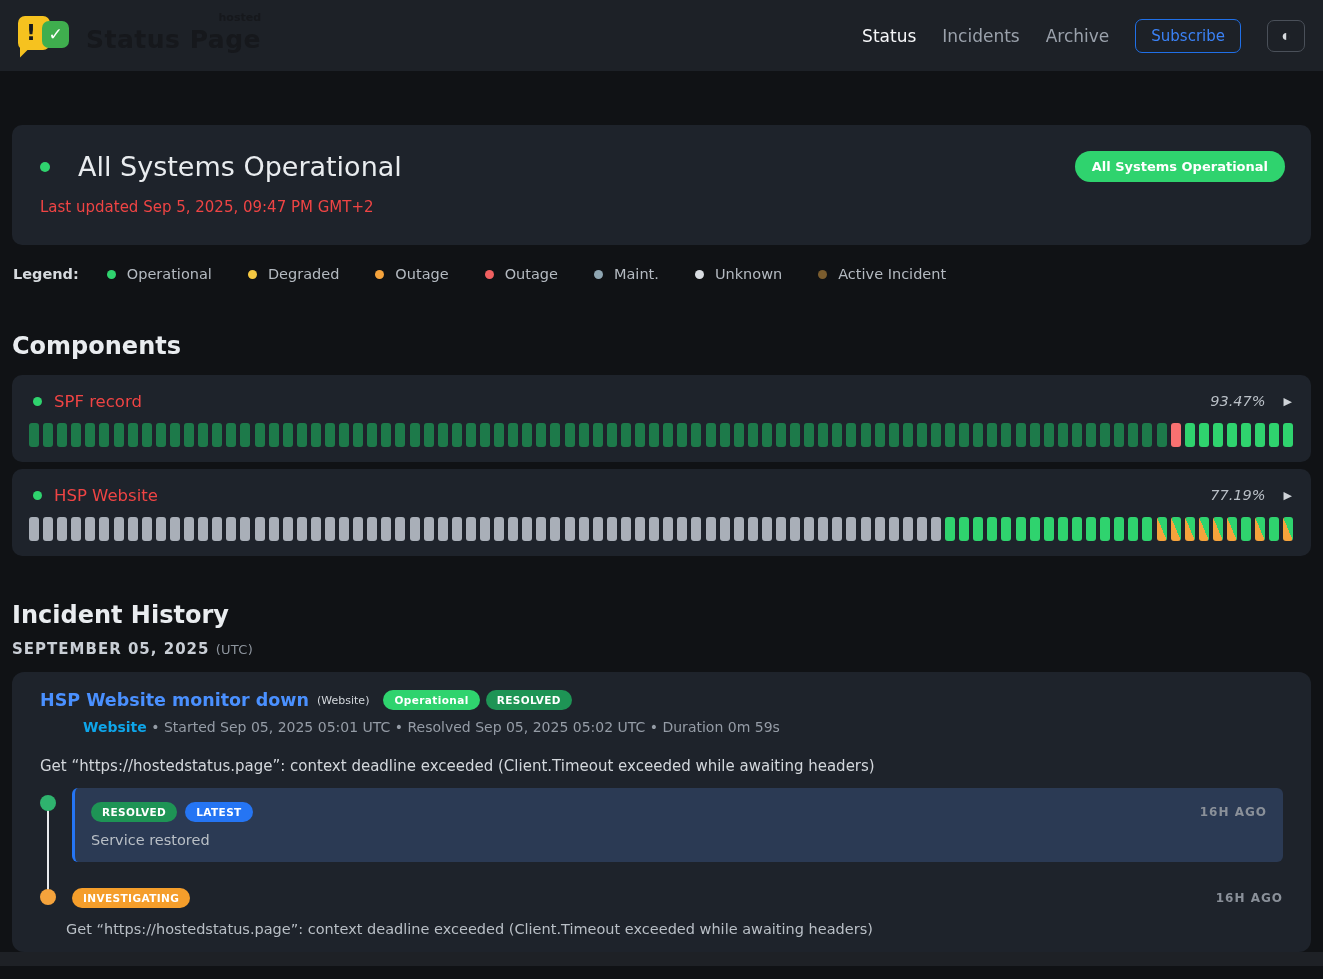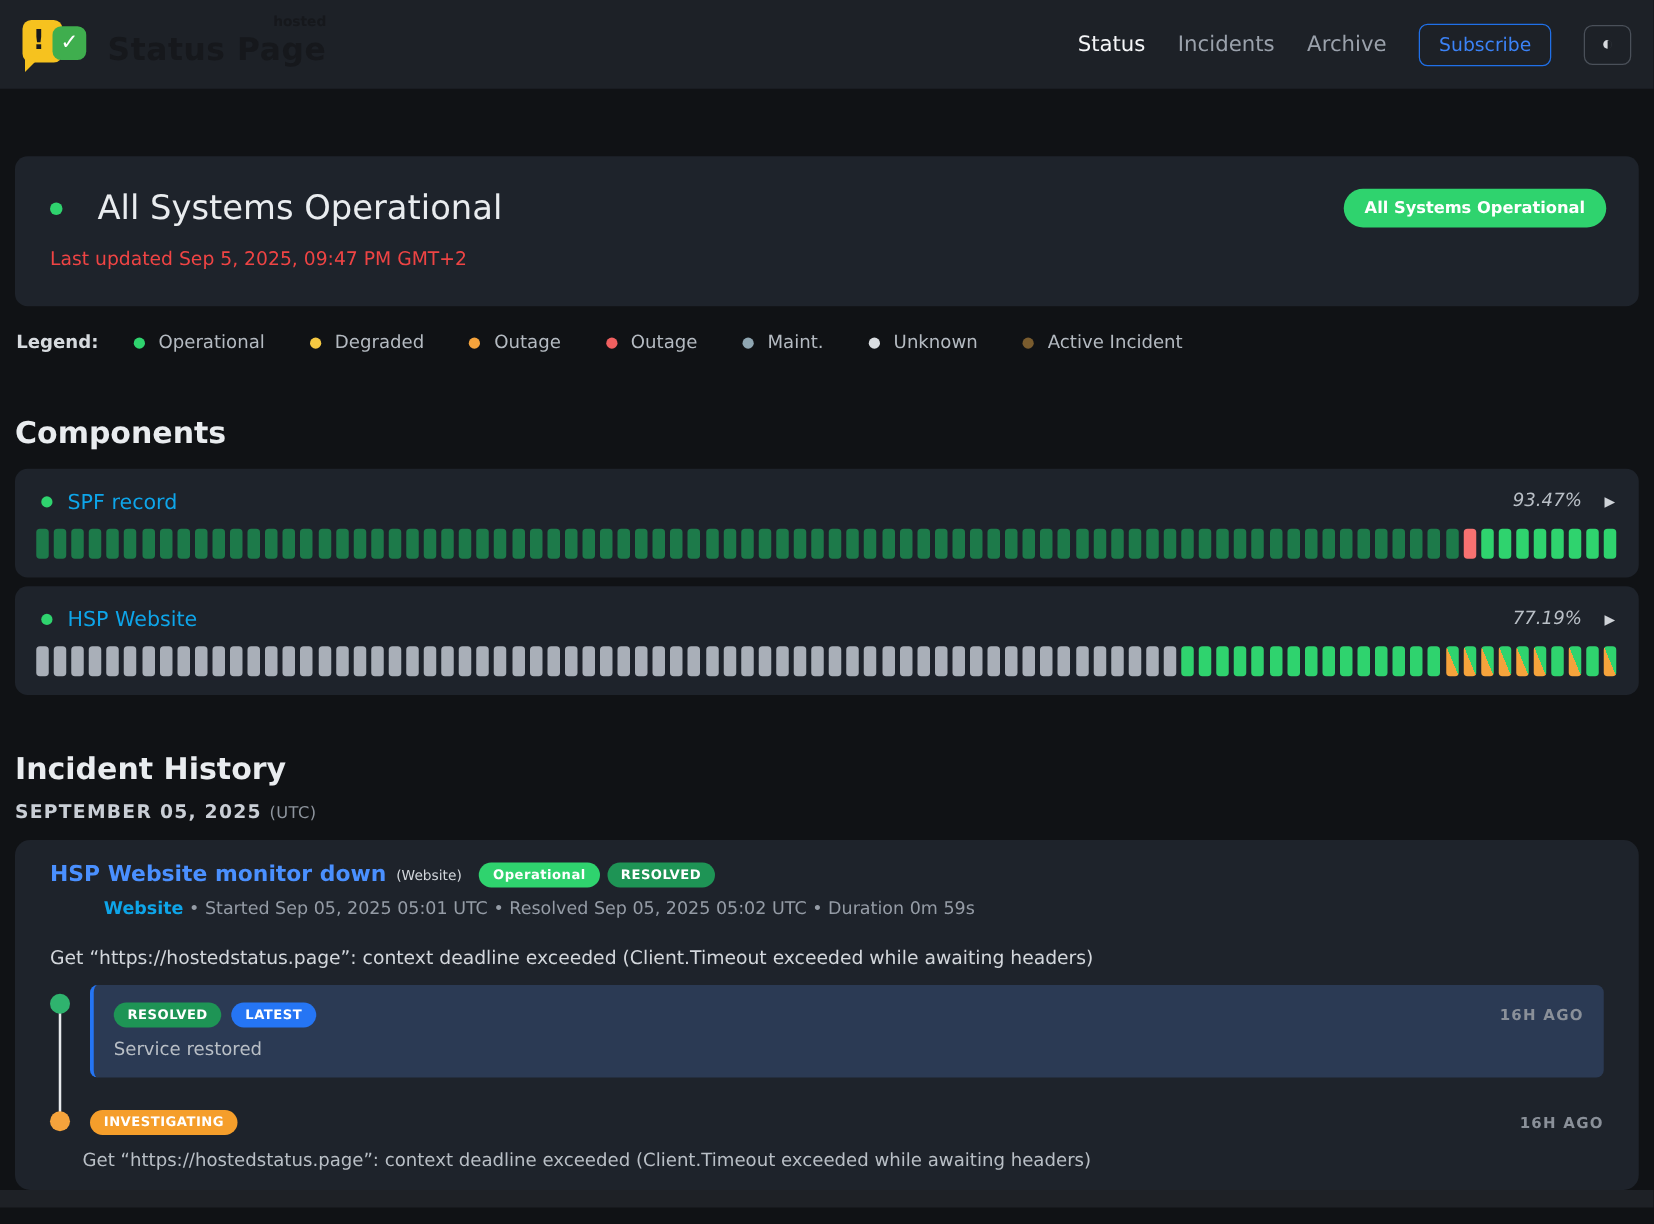--- a/index.html
+++ b/index.html
@@ -76,21 +76,21 @@
   .legend-item .dot { width: 9px; height: 9px; }
 
   h2.section-heading { font-size: 24px; font-weight: 600; color: #e9ecef; }
   .components-heading { margin-top: 50px; }
 
   
   .comp-card { margin-top: 15px; padding: 15px 17px 15px 17px; height: 87px; }
   .comp-card + .comp-card { margin-top: 7px; }
   .comp-head { display: flex; align-items: center; height: 22px; }
   .comp-head .dot { width: 9px; height: 9px; margin: 0 12px 0 4px; }
-  .comp-name { font-size: 16.5px; font-weight: 500; color: #0ea5e9; }
+  .comp-name { font-size: 16.5px; font-weight: 500; color: #ef4444; }
   .comp-uptime { margin-left: auto; font-size: 14.5px; color: #b9bfc6; font-style: italic; }
   .comp-chevron { margin-left: 18px; margin-right: 2px; color: #cfd3d8; font-size: 11px; cursor: pointer; }
   .bars { display: flex; justify-content: space-between; margin-top: 11px; height: 24px; }
   .bar { width: 10px; height: 24px; border-radius: 3px; cursor: pointer; }
   .bar.dim { background: #1d7a4a; }
   .bar.up { background: #2fd36e; }
   .bar.down { background: #f87171; }
   .bar.unknown { background: #a9afb8; }
   .bar.mixed { background: linear-gradient(to bottom left, #2fd36e 50%, #f5a33c 50%); }
 

